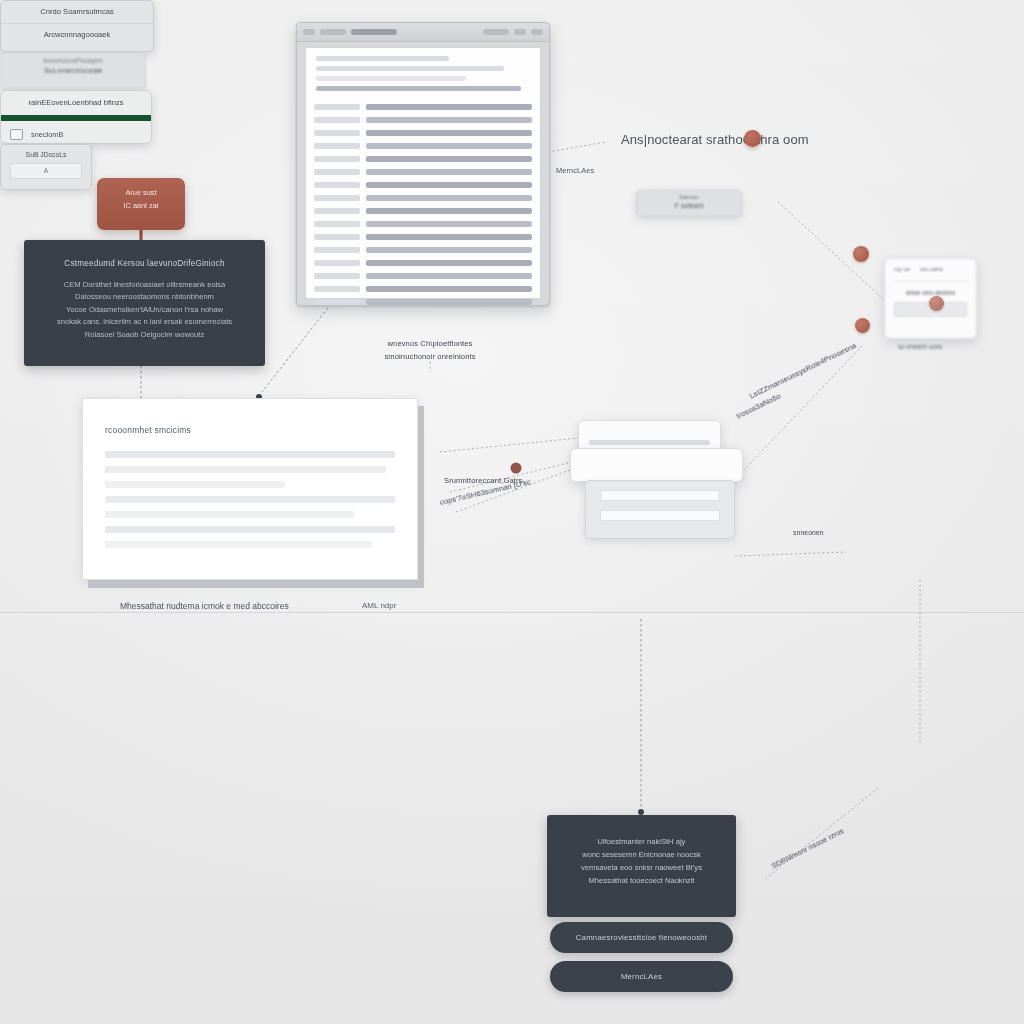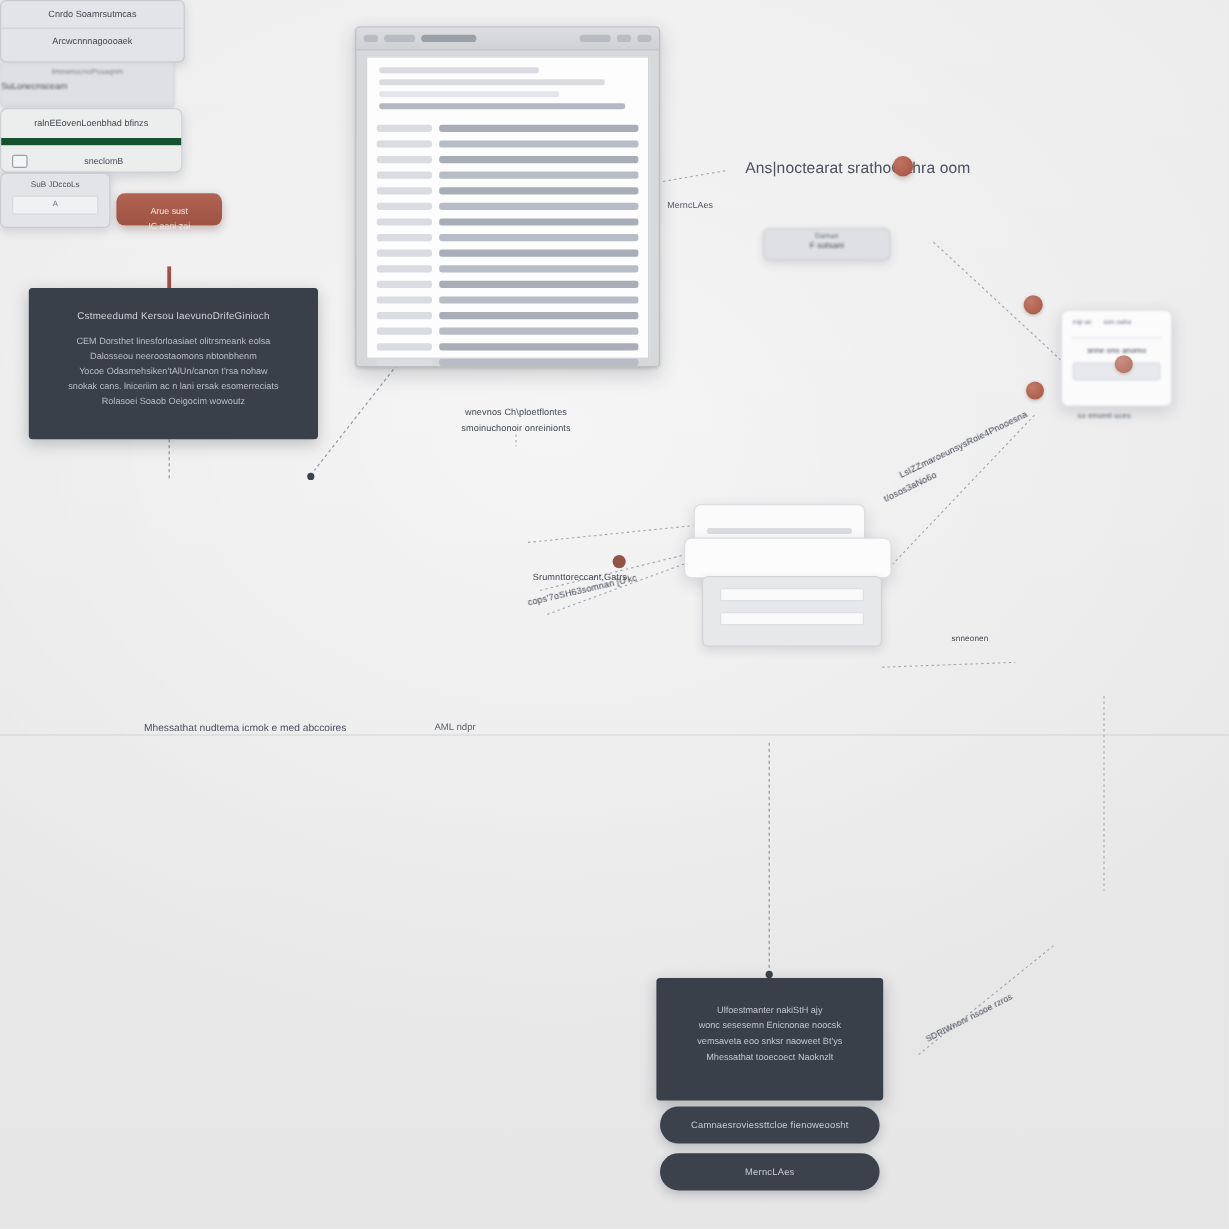--- a/index.html
+++ b/index.html
@@ -116,21 +116,21 @@
     position:absolute;background:#3b424b;border-radius:16px;
     box-shadow:0 3px 9px rgba(30,34,42,.24);
     display:flex;align-items:center;justify-content:center;
     color:#c9ced6;font-size:7.8px;letter-spacing:.2px;white-space:nowrap;
   }
   #pill-1{left:550px;top:922px;width:183px;height:31px;}
   #pill-2{left:550px;top:961px;width:183px;height:31px;}
 
   
   .redcallout{
-    position:absolute;left:97px;top:161px;width:88px;height:27px;
+    position:absolute;left:97px;top:178px;width:88px;height:52px;
     background:linear-gradient(180deg,#b06352,#9e5343);
     border-radius:7px;box-shadow:0 3px 8px rgba(90,45,35,.30);
     color:#f3e3de;
   }
   .redcallout .rc-l1{font-size:7.4px;text-align:center;margin-top:10px;white-space:nowrap;}
   .redcallout .rc-l2{font-size:7.4px;text-align:center;margin-top:4px;white-space:nowrap;}
 
   
   .wcard{
     position:absolute;background:#fbfbfc;border:1px solid #dcdde1;border-radius:6px;
@@ -183,31 +183,31 @@
   #cl-a .ln{margin:19px 10px 0 10px;height:5px;border-radius:2px;background:#dbdce0;}
   #cl-b{left:570px;top:448px;width:171px;height:32px;background:#fcfcfd;}
   #cl-c{left:585px;top:480px;width:148px;height:57px;background:#e7e8ea;border:1px solid #d3d4d8;}
   #cl-c .ln{margin:9px 14px 0 14px;height:9px;background:#fafafb;border:1px solid #dfe0e3;border-radius:2px;}
   #cl-d{left:583px;top:533px;width:152px;height:50px;background:#e3e4e7;border:1px solid #c9cace;border-radius:5px;
         box-shadow:0 3px 8px rgba(45,50,60,.16);}
   #cl-d .opt{font-size:7.6px;color:#41474f;text-align:center;line-height:22px;white-space:nowrap;}
   #cl-d .opt.first{border-bottom:1px solid #d2d3d7;}
   #cl-e{left:589px;top:583px;width:144px;height:36px;background:#dfe0e3;border:1px solid #cfd0d4;border-radius:4px;}
   #cl-e .t1{font-size:6.4px;color:#7a7f89;text-align:center;margin-top:4px;white-space:nowrap;}
-  #cl-e .t2{font-size:7.4px;color:#4b515b;text-align:left;margin-top:3px;white-space:nowrap;}
+  #cl-e .t2{font-size:7.4px;color:#4b515b;text-align:center;margin-top:3px;white-space:nowrap;font-family:Liberation Mono, monospace;}
 
   
   #rl-card{left:846px;top:528px;width:150px;height:52px;background:#eceded;border:1px solid #cfd0d4;
            border-radius:6px;box-shadow:0 3px 9px rgba(45,50,60,.16);}
   #rl-card .rl-head{font-size:7.6px;color:#41474f;text-align:center;line-height:24px;border-bottom:6px solid #14532d;white-space:nowrap;}
   #rl-card .rl-row{display:flex;align-items:center;height:27px;padding:0 9px;gap:8px;}
   #rl-card .rl-row .ico{
     width:11px;height:9px;border:1px solid #9aa0ab;border-radius:2px;background:#f4f5f6;flex:0 0 auto;
   }
-  #rl-card .rl-row .lab{flex:1;text-align:center;font-size:7.4px;color:#484e58;white-space:nowrap;}
+  #rl-card .rl-row .lab{flex:1;text-align:left;font-size:7.4px;color:#484e58;white-space:nowrap;}
 
   
   #br-card{left:878px;top:745px;width:90px;height:44px;background:#e3e4e7;border:1px solid #cacbcf;
            border-radius:5px;box-shadow:0 3px 8px rgba(45,50,60,.15);}
   #br-card .h{font-size:6.8px;color:#4b515b;text-align:center;margin-top:6px;white-space:nowrap;}
   #br-card .f{margin:5px 9px 0 9px;height:14px;background:#eff0f1;border:1px solid #d7d8dc;border-radius:2px;
               font-size:6.4px;color:#6a707a;text-align:center;line-height:14px;white-space:nowrap;}
 
   
   .anno{position:absolute;font-size:7.6px;color:#40454f;white-space:nowrap;letter-spacing:.1px;}
@@ -363,20 +363,32 @@
     <div class="dp-title">Cstmeedumd Kersou laevunoDrifeGinioch</div>
     <div class="dp-body">
       <div>CEM Dorsthet linesforloasiaet olitrsmeank eolsa</div>
       <div>Dalosseou neeroostaomons nbtonbhenm</div>
       <div>Yocoe Odasmehsiken'tAlUn/canon t'rsa nohaw</div>
       <div>snokak cans. lniceriim ac  n lani ersak esomerreciats</div>
       <div>Rolasoei Soaob Oeigocim wowoutz</div>
     </div>
   </div>
 
+  <div class="doccard soft">
+    <div class="dtitle">rcooonmhet smcicims</div>
+    <div class="dlines">
+      <div class="dline"></div>
+      <div class="dline l2"></div>
+      <div class="dline l3"></div>
+      <div class="dline l4"></div>
+      <div class="dline l5"></div>
+      <div class="dline l6"></div>
+      <div class="dline l7"></div>
+    </div>
+  </div>
   <div class="doccaption soft">Mhessathat nudtema icmok e med abccoires</div>
   <div class="doccaption-right soft">AML ndpr</div>
 
   <div class="anno soft" id="tr-label">Ans|noctearat srathoOahra oom</div>
   <div id="tr-badge"></div>
   <div class="gcard softer" id="tr-sub">
     <div class="sub-top">Darnan</div>
     <div class="sub-bot">F sotsani</div>
   </div>
   <div class="anno soft" id="tr-left-lab">MerncLAes</div>

